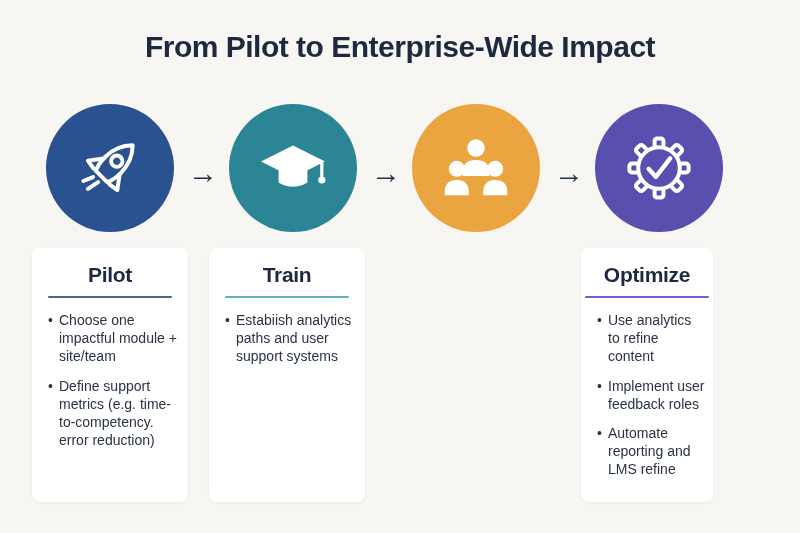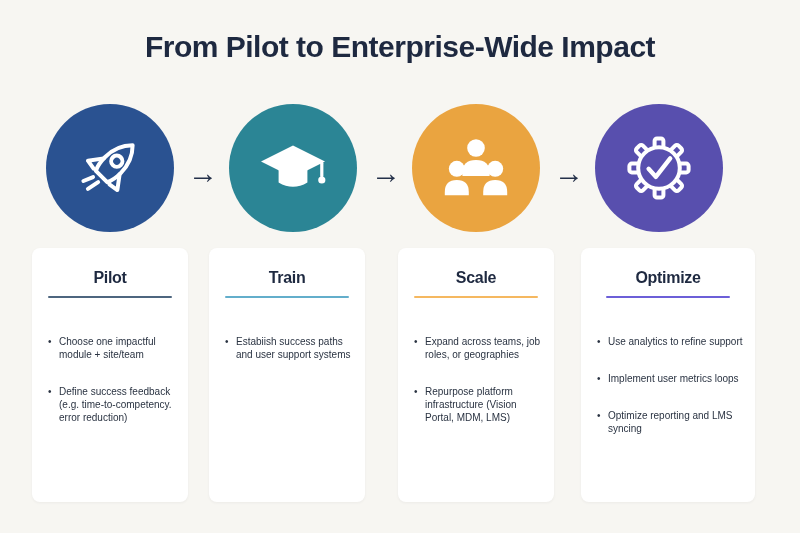--- a/index.html
+++ b/index.html
@@ -25,28 +25,28 @@
     position:absolute; top:155px; width:28px; height:36px;
     font-size:30px; font-weight:700; color:#243049;
     text-align:center; line-height:36px;
   }
   .card {
     position:absolute; top:248px; width:156px; height:254px;
     background:#ffffff; border-radius:8px;
     box-shadow:0 1px 3px rgba(30,41,64,0.05);
   }
   .card h2 {
-    margin-top:21px; text-align:center; font-size:16px; font-weight:700;
+    margin-top:15px; text-align:center; font-size:21px; font-weight:700;
     letter-spacing:-0.3px; color:#1e2940;
   }
   .rule { width:124px; height:2px; margin:9px auto 0 auto; border-radius:1px; }
   .card ul { list-style:none; padding:13px 8px 0 16px; }
   .card li {
     position:relative; padding-left:11px; margin-bottom:11px;
-    font-size:10px; line-height:1.3; color:#2a3342;margin-top:24px;
+    font-size:14px; line-height:1.3; color:#2a3342;
   }
   .card li::before { content:"\2022"; position:absolute; left:0; top:0; color:#2a3342; }
 </style>
 </head>
 <body>
 
 <div class="stage-area">
 
   <h1 class="page-title">From Pilot to Enterprise-Wide Impact</h1>
 
@@ -104,44 +104,36 @@
       </g>
       <polyline points="37,51 46,61 64,38" fill="none" stroke="#ffffff" stroke-width="5.5" stroke-linecap="round" stroke-linejoin="round"></polyline>
     </svg>
   </div>
 
   <div class="card" style="left:32px">
     <h2>Pilot</h2>
     <div class="rule" style="background-color: rgb(78, 102, 127);"></div>
     <ul>
       <li>Choose one impactful module + site/team</li>
-      <li>Define success feedback (e.g. time-to-competency. error reduction)</li>
+      <li>Define support metrics (e.g. time-to-competency. error reduction)</li>
     </ul>
   </div>
 
   <div class="card" style="left:209px">
     <h2>Train</h2>
     <div class="rule" style="background-color: rgb(99, 174, 203);"></div>
     <ul>
-      <li>Estabiish success paths and user support systems</li>
+      <li>Estabiish analytics paths and user support systems</li>
     </ul>
   </div>
 
-  <div class="card" style="left:398px">
-    <h2>Scale</h2>
-    <div class="rule" style="background-color: rgb(245, 184, 96);"></div>
-    <ul>
-      <li>Expand across teams, job roles, or geographies</li>
-      <li>Repurpose platform infrastructure (Vision Portal, MDM, LMS)</li>
-    </ul>
-  </div>
 
-  <div class="card" style="left:581px; width:174px">
+  <div class="card" style="left:581px; width:132px">
     <h2>Optimize</h2>
     <div class="rule" style="background-color: rgb(108, 95, 216);"></div>
     <ul>
-      <li>Use analytics to refine support</li>
-      <li>Implement user metrics loops</li>
-      <li>Optimize reporting and LMS syncing</li>
+      <li>Use analytics to refine content</li>
+      <li>Implement user feedback roles</li>
+      <li>Automate reporting and LMS refine</li>
     </ul>
   </div>
 
 </div>
 
 </body></html>

